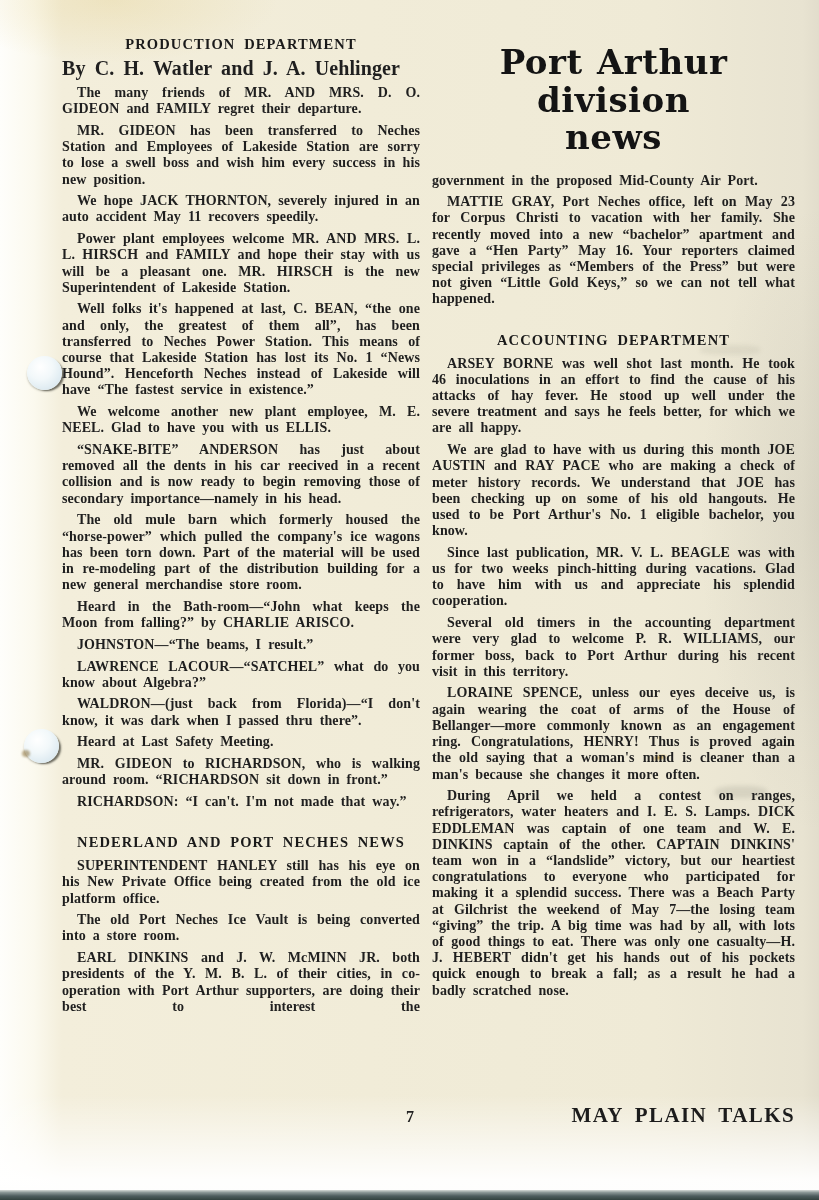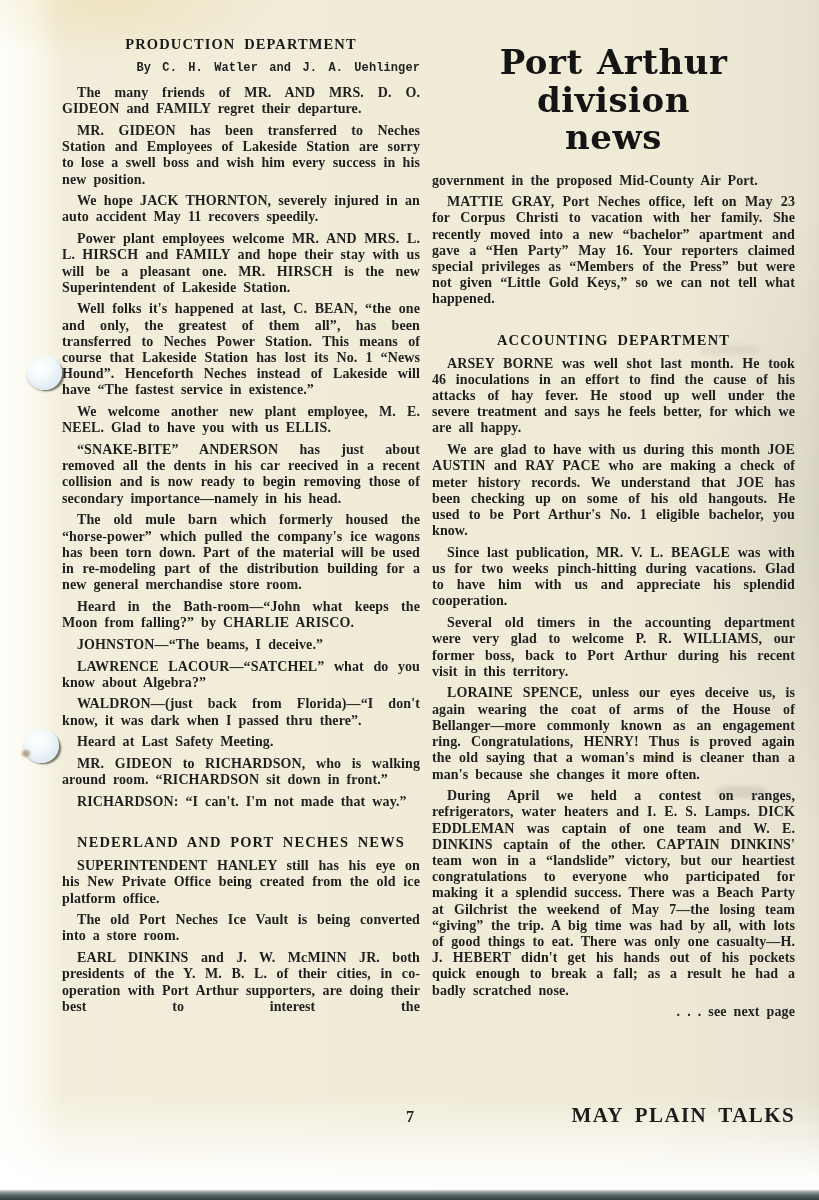--- a/index.html
+++ b/index.html
@@ -29,22 +29,22 @@
   }
   .col p.noindent{text-indent:0;}
   .col p.cont{text-align-last:justify;}
   .col p.next{text-align:right;text-align-last:right;font-weight:700;text-indent:0;margin-top:1px;}
   h2.sec{
     font-size:14.5px;line-height:17px;font-weight:700;text-align:center;
     letter-spacing:1.1px;word-spacing:4px;margin:0 0 7px 0;color:#1a1a1a;
   }
   h2.sec.gap{margin-top:24px;}
   h3.byline{
-    font-size:12px;line-height:16px;font-weight:700;text-align:right;
-    word-spacing:4px;margin:0 0 9px 0;font-family:Liberation Mono, monospace;
+    font-size:20px;line-height:16px;font-weight:700;text-align:left;
+    word-spacing:4px;margin:0 0 9px 0;
   }
   .headline{
     font-family:"DejaVu Serif","Liberation Serif",serif;
     font-weight:800;font-size:34px;line-height:37.5px;
     text-align:center;letter-spacing:0.5px;word-spacing:2px;
     color:#141414;margin:16px 0 16px 0;
   }
   .footer-num{
     position:absolute;left:392px;top:1108px;width:36px;text-align:center;
     font-size:16px;font-weight:700;color:#222;
@@ -98,21 +98,21 @@
     <h3 class="byline">By C. H. Watler and J. A. Uehlinger</h3>
     <p>The many friends of MR. AND MRS. D. O. GIDEON and FAMILY regret their departure.</p>
     <p>MR. GIDEON has been transferred to Neches Station and Employees of Lakeside Station are sorry to lose a swell boss and wish him every success in his new position.</p>
     <p>We hope JACK THORNTON, severely injured in an auto accident May 11 recovers speedily.</p>
     <p>Power plant employees welcome MR. AND MRS. L. L. HIRSCH and FAMILY and hope their stay with us will be a pleasant one. MR. HIRSCH is the new Superintendent of Lakeside Station.</p>
     <p>Well folks it's happened at last, C. BEAN, “the one and only, the greatest of them all”, has been transferred to Neches Power Station. This means of course that Lakeside Station has lost its No. 1 “News Hound”. Henceforth Neches instead of Lakeside will have “The fastest service in existence.”</p>
     <p>We welcome another new plant employee, M. E. NEEL. Glad to have you with us ELLIS.</p>
     <p>“SNAKE-BITE” ANDERSON has just about removed all the dents in his car reecived in a recent collision and is now ready to begin removing those of secondary importance—namely in his head.</p>
     <p>The old mule barn which formerly housed the “horse-power” which pulled the company's ice wagons has been torn down. Part of the material will be used in re-modeling part of the distribution building for a new general merchandise store room.</p>
     <p>Heard in the Bath-room—“John what keeps the Moon from falling?” by CHARLIE ARISCO.</p>
-    <p>JOHNSTON—“The beams, I deceive.”</p>
+    <p>JOHNSTON—“The beams, I result.”</p>
     <p>LAWRENCE LACOUR—“SATCHEL” what do you know about Algebra?”</p>
     <p>WALDRON—(just back from Florida)—“I don't know, it was dark when I passed thru there”.</p>
     <p>Heard at Last Safety Meeting.</p>
     <p>MR. GIDEON to RICHARDSON, who is walking around room. “RICHARDSON sit down in front.”</p>
     <p>RICHARDSON: “I can't. I'm not made that way.”</p>
     <h2 class="sec gap">NEDERLAND AND PORT NECHES NEWS</h2>
     <p>SUPERINTENDENT HANLEY still has his eye on his New Private Office being created from the old ice platform office.</p>
     <p>The old Port Neches Ice Vault is being converted into a store room.</p>
     <p class="cont">EARL DINKINS and J. W. McMINN JR. both presidents of the Y. M. B. L. of their cities, in co-operation with Port Arthur supporters, are doing their best to interest the</p>
   </div>
@@ -125,20 +125,19 @@
     </div>
     <p class="noindent">government in the proposed Mid-County Air Port.</p>
     <p>MATTIE GRAY, Port Neches office, left on May 23 for Corpus Christi to vacation with her family. She recently moved into a new “bachelor” apartment and gave a “Hen Party” May 16. Your reporters claimed special privileges as “Members of the Press” but were not given “Little Gold Keys,” so we can not tell what happened.</p>
     <h2 class="sec gap">ACCOUNTING DEPARTMENT</h2>
     <p>ARSEY BORNE was well shot last month. He took 46 inoculations in an effort to find the cause of his attacks of hay fever. He stood up well under the severe treatment and says he feels better, for which we are all happy.</p>
     <p>We are glad to have with us during this month JOE AUSTIN and RAY PACE who are making a check of meter history records. We understand that JOE has been checking up on some of his old hangouts. He used to be Port Arthur's No. 1 eligible bachelor, you know.</p>
     <p>Since last publication, MR. V. L. BEAGLE was with us for two weeks pinch-hitting during vacations. Glad to have him with us and appreciate his splendid cooperation.</p>
     <p>Several old timers in the accounting department were very glad to welcome P. R. WILLIAMS, our former boss, back to Port Arthur during his recent visit in this territory.</p>
     <p>LORAINE SPENCE, unless our eyes deceive us, is again wearing the coat of arms of the House of Bellanger—more commonly known as an engagement ring. Congratulations, HENRY! Thus is proved again the old saying that a woman's mind is cleaner than a man's because she changes it more often.</p>
     <p>During April we held a contest on ranges, refrigerators, water heaters and I. E. S. Lamps. DICK EDDLEMAN was captain of one team and W. E. DINKINS captain of the other. CAPTAIN DINKINS' team won in a “landslide” victory, but our heartiest congratulations to everyone who participated for making it a splendid success. There was a Beach Party at Gilchrist the weekend of May 7—the losing team “giving” the trip. A big time was had by all, with lots of good things to eat. There was only one casualty—H. J. HEBERT didn't get his hands out of his pockets quick enough to break a fall; as a result he had a badly scratched nose.</p>
-    <p class="next">. . . see next page</p>
   </div>
 
   <div class="footer-num">7</div>
   <div class="footer-title">MAY PLAIN TALKS</div>
   <div class="bottom-band"></div>
 
 </div>
 
 </body></html>

